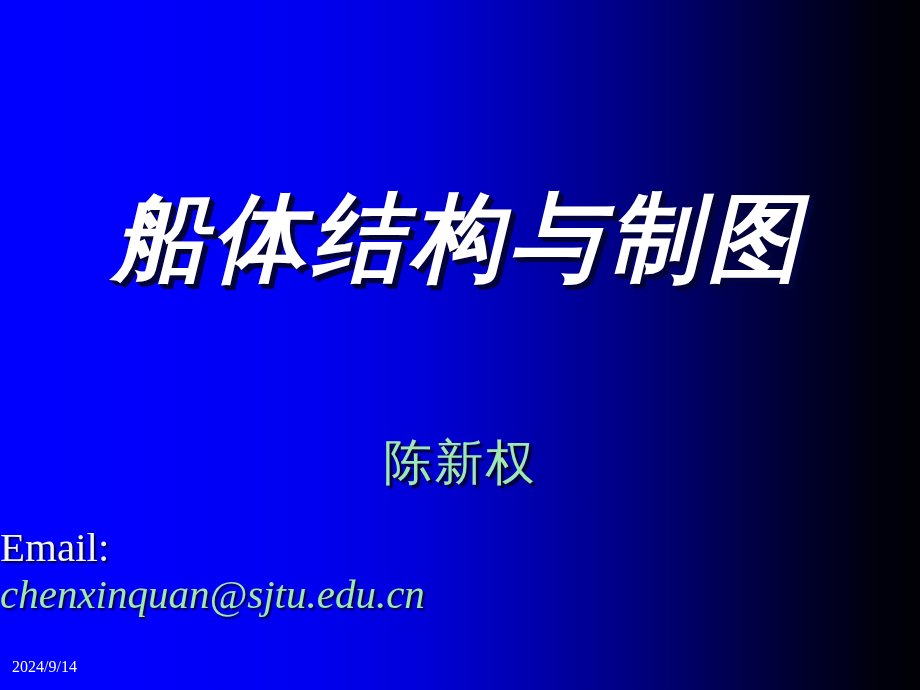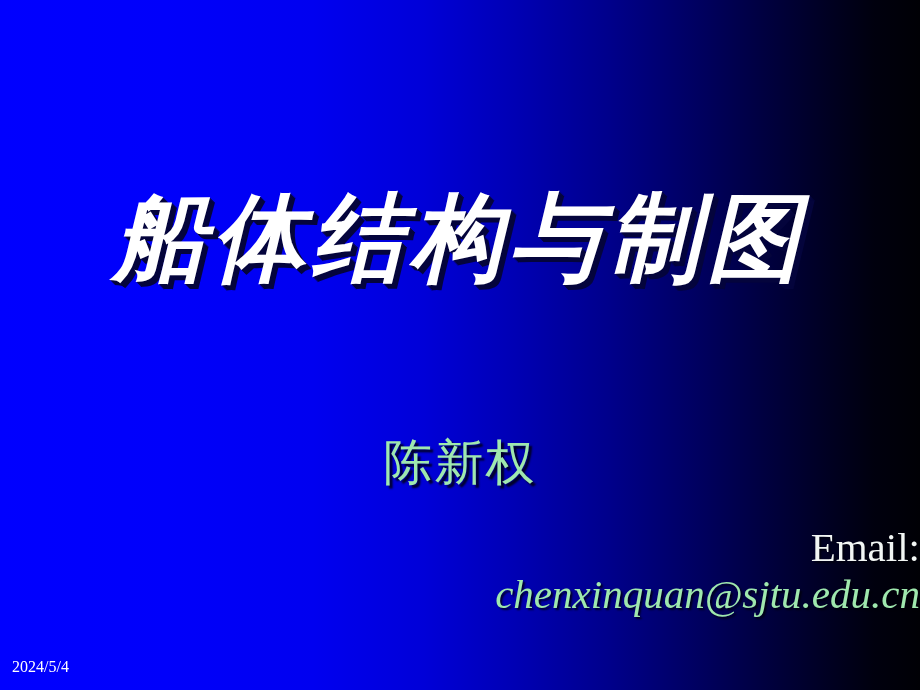--- a/index.html
+++ b/index.html
@@ -78,21 +78,21 @@
     white-space: nowrap;
     text-shadow: 3px 3px 2px rgba(0, 0, 10, 0.85);
   }
 
   
   #email-block {
     position: absolute;
     left: 0;
     top: 524px;
     width: 920px;
-    text-align: right;
+    text-align: left;
   }
 
   .email-line {
     font-family: "Liberation Serif", "DejaVu Serif", serif;
     font-size: 41px;
     line-height: 47px;
     letter-spacing: 0px;
     white-space: nowrap;
     text-shadow: 2px 2px 2px rgba(0, 0, 10, 0.8);
   }
@@ -133,16 +133,16 @@
   <div id="title-block">
     <span id="title-text">船体结构与制图</span>
   </div>
 
   <div id="email-block">
     <div class="email-line" id="email-label">Email:</div>
     <div class="email-line" id="email-address">chenxinquan@sjtu.edu.cn</div>
   </div>
 
   <div id="date-block">
-    <span id="date-text">2024/5/4</span>
+    <span id="date-text">2024/9/14</span>
   </div>
 
 </div>
 
 </body></html>

